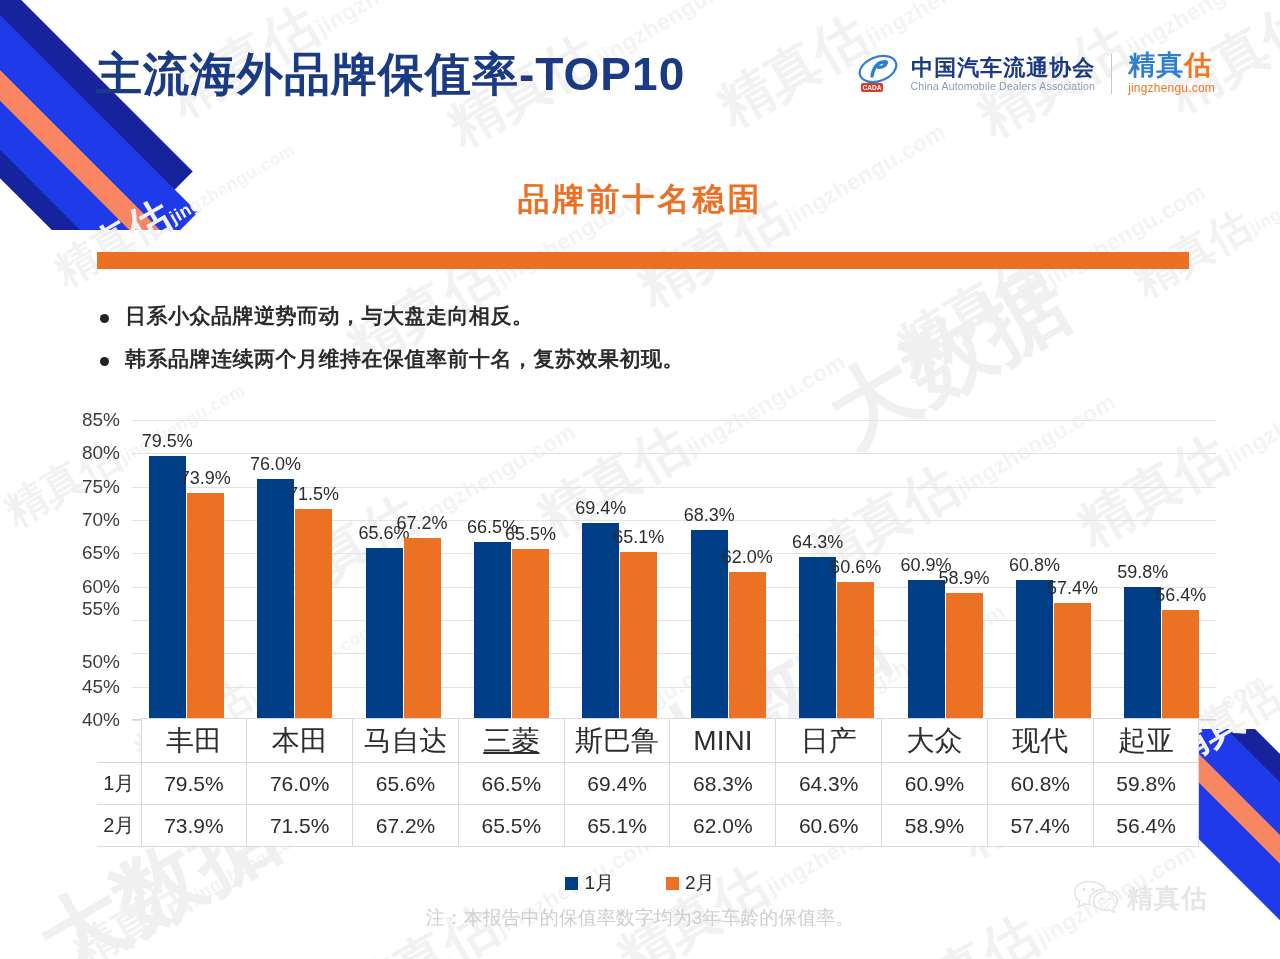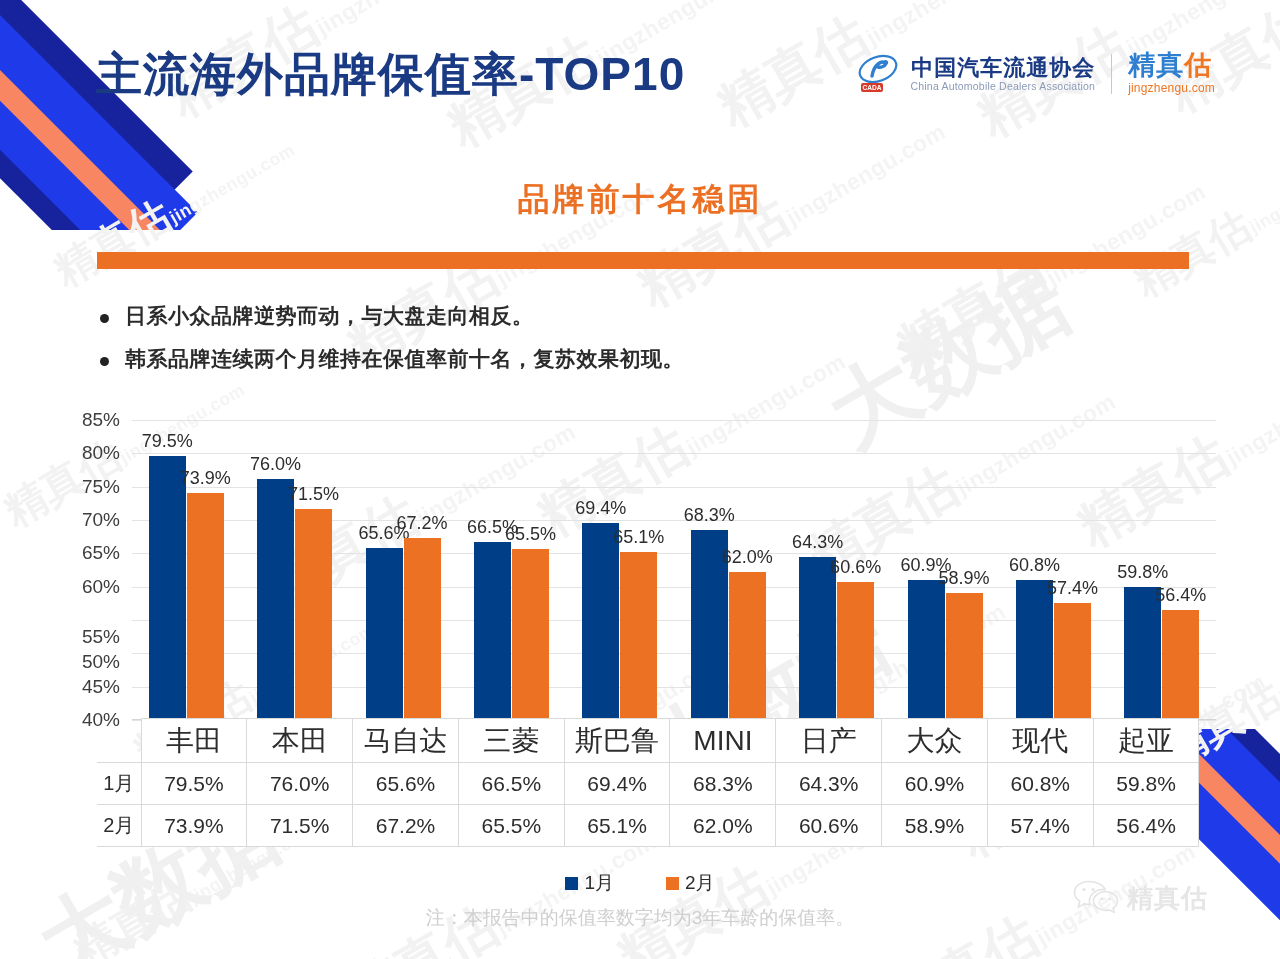--- a/index.html
+++ b/index.html
@@ -296,21 +296,21 @@
     </div>
 
   <div id="chart-area">
     <div class="y-labels" id="y-labels">
         <div class="y-label" style="top: 0px;">85%</div>
         <div class="y-label" style="top: 33.3333px;">80%</div>
         <div class="y-label" style="top: 66.6667px;">75%</div>
         <div class="y-label" style="top: 100px;">70%</div>
         <div class="y-label" style="top: 133.333px;">65%</div>
         <div class="y-label" style="top: 166.667px;">60%</div>
-        <div class="y-label" style="top: 217px;">55%</div>
+        <div class="y-label" style="top: 189px;">55%</div>
         <div class="y-label" style="top: 242px;">50%</div>
         <div class="y-label" style="top: 266.667px;">45%</div>
         <div class="y-label" style="top: 300px;">40%</div>
       </div>
     <div class="plot" id="plot">
         <div class="gridline" style="top: 300px;"></div>
         <div class="gridline" style="top: 266.667px;"></div>
         <div class="gridline" style="top: 233.333px;"></div>
         <div class="gridline" style="top: 200px;"></div>
         <div class="gridline" style="top: 166.667px;"></div>
@@ -404,21 +404,21 @@
     </div>
   </div>
 
   <table id="data-table">
     <tbody id="table-body">
         <tr class="cat">
           <td class="corner" style="width: 44px;"></td>
           <td style="width: 105.8px;">丰田</td>
           <td style="width: 105.8px;">本田</td>
           <td style="width: 105.8px;">马自达</td>
-          <td style="width: 105.8px;">三菱</td>
+          <td style="width: 105.8px; text-decoration: underline;">三菱</td>
           <td style="width: 105.8px; font-family: Liberation Serif, serif;">斯巴鲁</td>
           <td style="width: 105.8px;">MINI</td>
           <td style="width: 105.8px;">日产</td>
           <td style="width: 105.8px;">大众</td>
           <td style="width: 105.8px;">现代</td>
           <td style="width: 105.8px;">起亚</td>
         </tr>
         <tr>
           <td class="rowhead" style="width: 44px;">1月</td>
           <td style="width: 105.8px;">79.5%</td>

